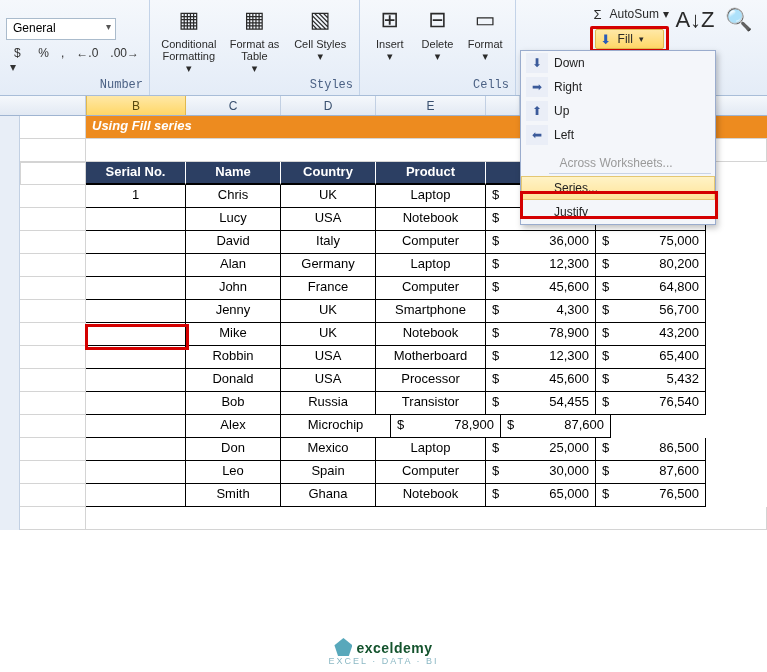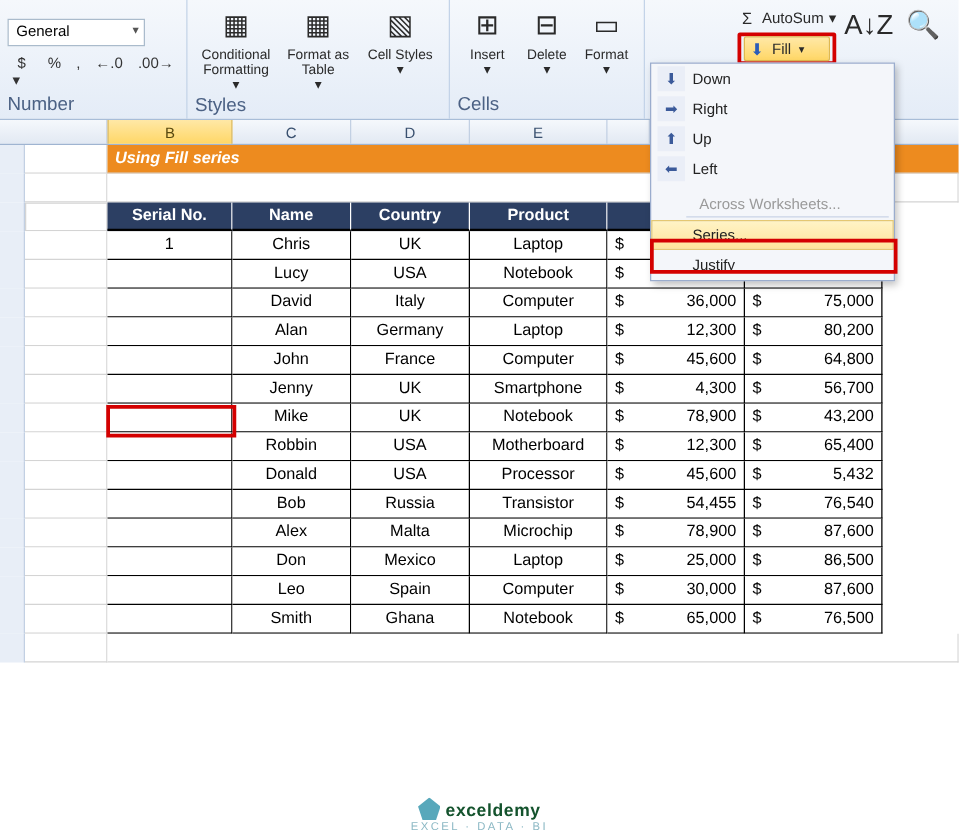--- a/index.html
+++ b/index.html
@@ -2,21 +2,21 @@
 <html><head>
 <meta charset="utf-8">
 <style>
 * { box-sizing: border-box; margin: 0; padding: 0; font-family: "Segoe UI", Tahoma, sans-serif; }
 body { width: 767px; height: 672px; background: #fff; overflow: hidden; position: relative; }
 
 
 .ribbon { height: 96px; background: linear-gradient(#f5f8fc,#e4ecf7); border-bottom: 1px solid #a8bdd8; display: flex; }
 .group { border-right: 1px solid #c3d3e8; padding: 2px 6px 0 6px; display: flex; flex-direction: column; }
 .group-body { flex: 1; display: flex; align-items: flex-start; justify-content: flex-end; }
-.group-label { text-align: left; font-size: 15px; color: #4b6184; padding: 2px 0 3px 0; }
+.group-label { text-align: right; font-size: 12px; color: #4b6184; padding: 2px 0 3px 0; font-family: Liberation Mono, monospace; }
 
 .num-top { display: flex; align-items: center; gap: 4px; margin-bottom: 4px; }
 .combo { width: 110px; height: 22px; border: 1px solid #abc; background: #fff; font-size: 12px; padding: 2px 18px 2px 6px; position: relative; }
 .combo::after { content: "▾"; position: absolute; right: 4px; top: 2px; font-size: 10px; color: #555; }
 .num-bot { display: flex; gap: 4px; font-size: 12px; color: #333; }
 .num-bot span { padding: 2px 4px; }
 
 .big-btn { display: flex; flex-direction: column; align-items: center; width: 66px; padding-top: 2px; font-size: 11px; color: #2a2a2a; text-align: center; line-height: 1.1; }
 .big-btn .ic { width: 32px; height: 32px; margin-bottom: 2px; display: flex; align-items: center; justify-content: center; font-size: 22px; }
 
@@ -396,21 +396,20 @@
               <span class="s">$</span>
               <span class="v">76,540</span>
             </div>
           </div>
         </div>
         <div class="row data-row">
           <div class="gut"></div>
           <div class="cell" style="width:66px;border:1px solid #d4d4d4;border-top:none;border-left:none"></div>
           <div class="cell c-ser"></div>
           <div class="cell c-name">Alex</div>
-          <div class="cell c-ctry">Malta</div>
           <div class="cell c-prod">Microchip</div>
           <div class="cell c-mon">
             <div class="mon">
               <span class="s">$</span>
               <span class="v">78,900</span>
             </div>
           </div>
           <div class="cell c-mon">
             <div class="mon">
               <span class="s">$</span>

